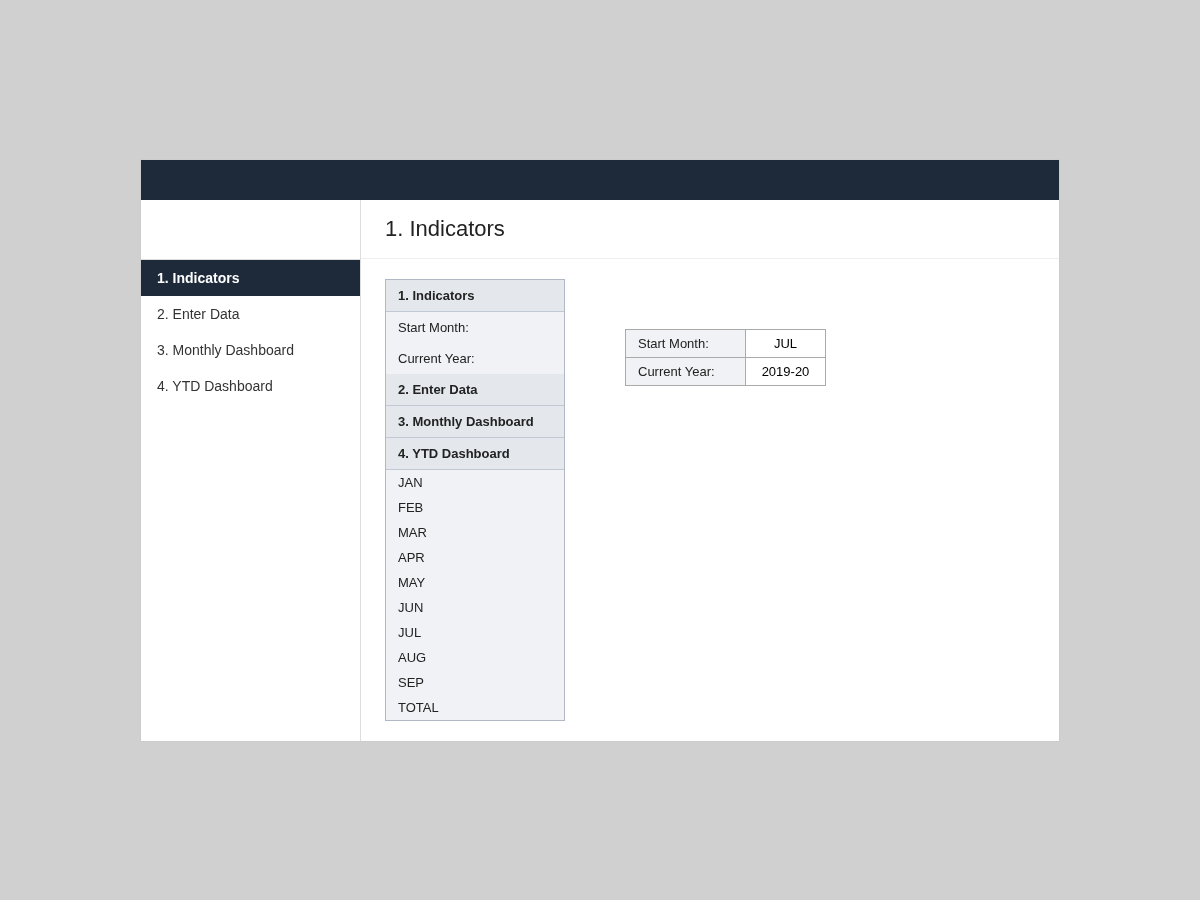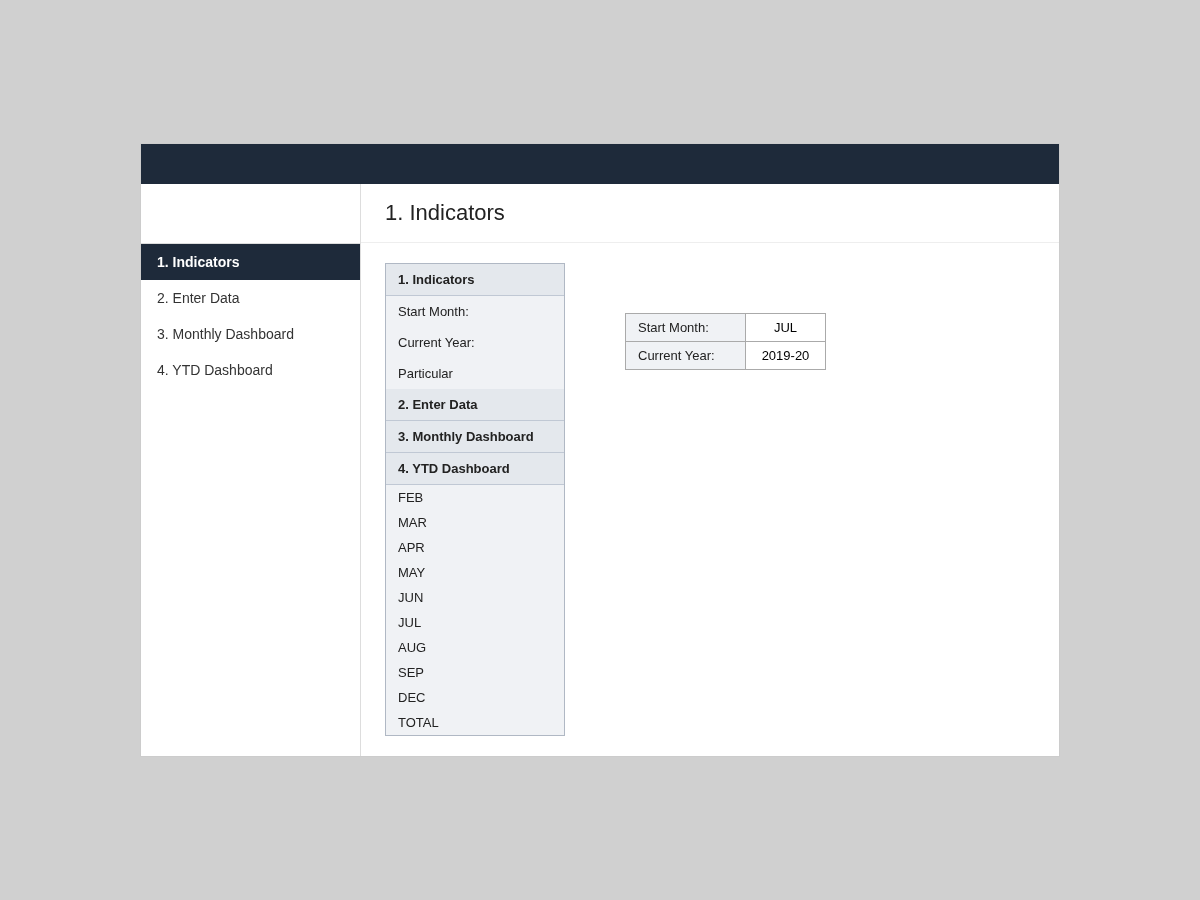--- a/index.html
+++ b/index.html
@@ -171,33 +171,32 @@
       <div class="content-header">
         <h1>1. Indicators</h1>
       </div>
       <div class="content-body">
 
         <div class="indicators-list-panel">
           <ul>
             <li class="section-header">1. Indicators</li>
             <li>Start Month:</li>
             <li>Current Year:</li>
-            <li>Particular</li>
             <li class="section-header">2. Enter Data</li>
             <li class="section-header">3. Monthly Dashboard</li>
             <li class="section-header">4. YTD Dashboard</li>
+            <li class="month-item">JAN</li>
             <li class="month-item">FEB</li>
             <li class="month-item">MAR</li>
             <li class="month-item">APR</li>
             <li class="month-item">MAY</li>
             <li class="month-item">JUN</li>
             <li class="month-item">JUL</li>
             <li class="month-item">AUG</li>
             <li class="month-item">SEP</li>
-            <li class="month-item">DEC</li>
             <li class="month-item">TOTAL</li>
           </ul>
         </div>
 
         <div class="right-info">
           <table class="info-table">
             <tbody>
                 <tr>
               <td class="label-cell">Start Month:</td>
               <td class="value-cell">JUL</td>

